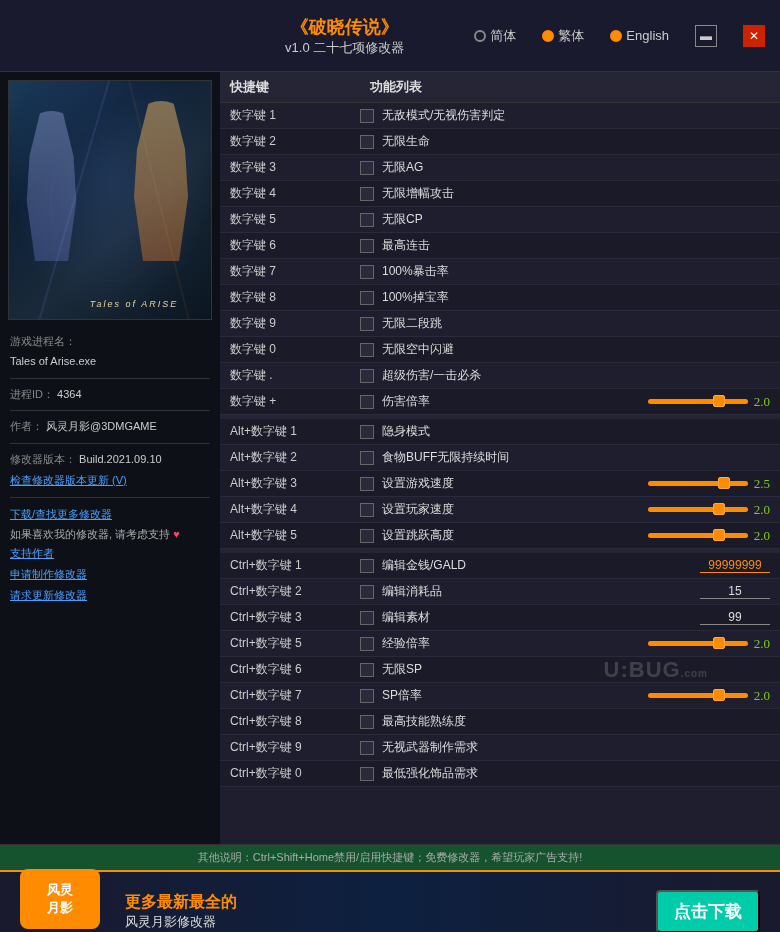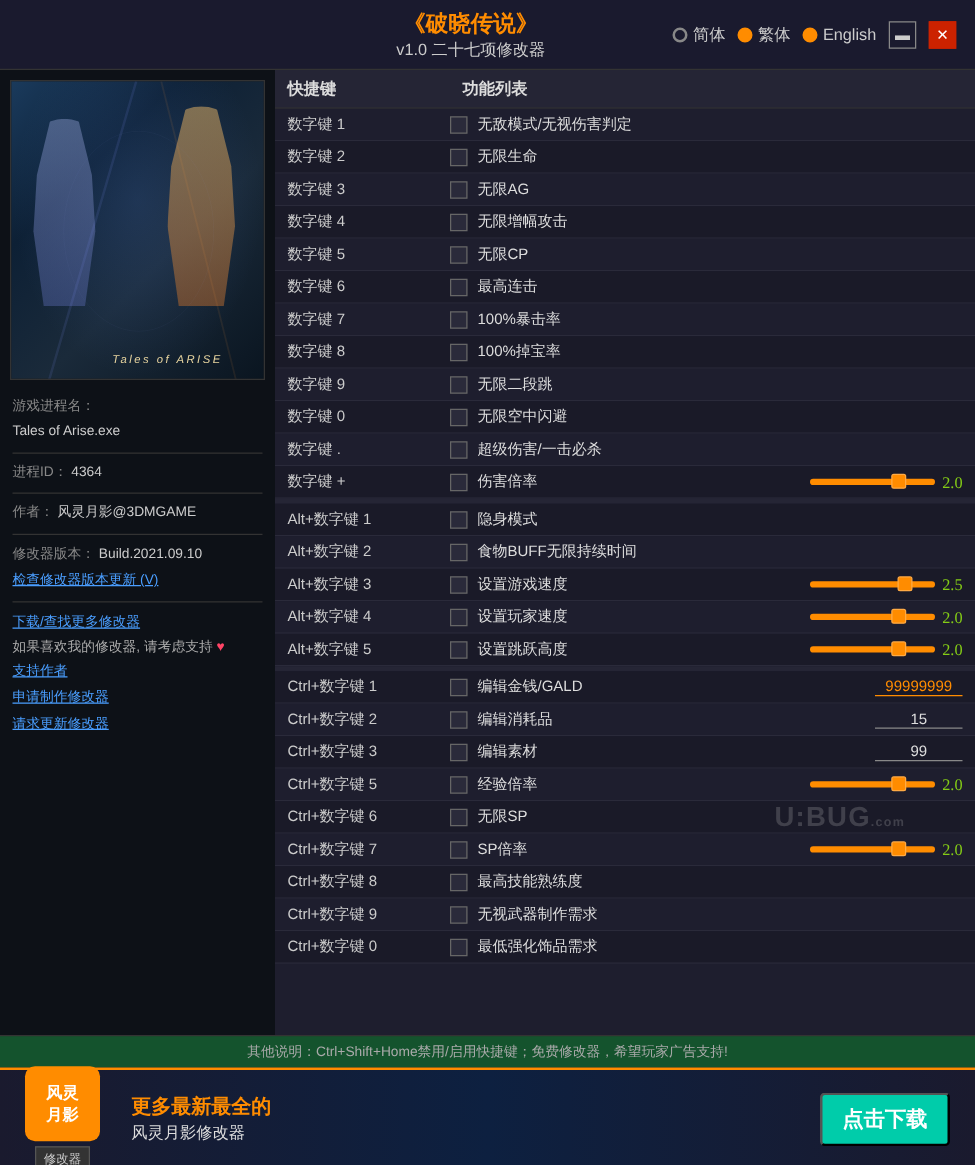--- a/index.html
+++ b/index.html
@@ -13,39 +13,39 @@
     }
 
     
     .title-bar {
       background: #1a1a2e;
       display: flex;
       align-items: center;
       justify-content: space-between;
       padding: 8px 15px;
       border-bottom: 1px solid #333;
-      height: 56px;
+      height: 72px;
     }
     .title-left {
       text-align: center;
       flex: 1;
     }
     .title-main {
       color: #ff8c00;
       font-size: 18px;
       font-weight: bold;
     }
     .title-sub {
       color: #cccccc;
       font-size: 13px;
     }
     .title-right {
       display: flex;
       align-items: center;
-      gap: 10px;
+      gap: 26px;
     }
     .lang-option {
       display: flex;
       align-items: center;
       gap: 4px;
       color: #ccc;
       font-size: 13px;
       cursor: pointer;
     }
     .radio-circle {
@@ -270,21 +270,21 @@
       height: 80px;
       background: linear-gradient(90deg, #1a1a2e 0%, #0d2040 50%, #1a1a2e 100%);
       border-top: 2px solid #ff8c00;
       display: flex;
       align-items: center;
       padding: 0 20px;
       gap: 15px;
       position: relative;
     }
     .ad-logo {
-      width: 60px;
+      width: 80px;
       height: 60px;
       background: #ff8c00;
       border-radius: 8px;
       display: flex;
       align-items: center;
       justify-content: center;
       font-size: 10px;
       color: white;
       text-align: center;
       font-weight: bold;
@@ -592,21 +592,21 @@
           </div>
           <span class="slider-val">2.0</span>
         </div>
       </div>
 
       <div class="cheat-row">
         <div class="shortcut-key">Ctrl+数字键 6</div>
         <div class="cheat-checkbox"></div>
         <div class="cheat-label">无限SP</div>
 
-        <div style="position:absolute;right:56px;color:rgba(180,180,180,0.25);font-size:22px;font-weight:bold;letter-spacing:1px">U:BUG<span style="font-size:10px">.com</span></div>
+        <div style="position:absolute;right:72px;color:rgba(180,180,180,0.25);font-size:22px;font-weight:bold;letter-spacing:1px">U:BUG<span style="font-size:10px">.com</span></div>
       </div>
 
       <div class="cheat-row">
         <div class="shortcut-key">Ctrl+数字键 7</div>
         <div class="cheat-checkbox"></div>
         <div class="slider-row">
           <span class="cheat-label">SP倍率</span>
           <div class="slider-track">
             <div class="slider-track-thumb" style="left: 65%;"></div>
           </div>

